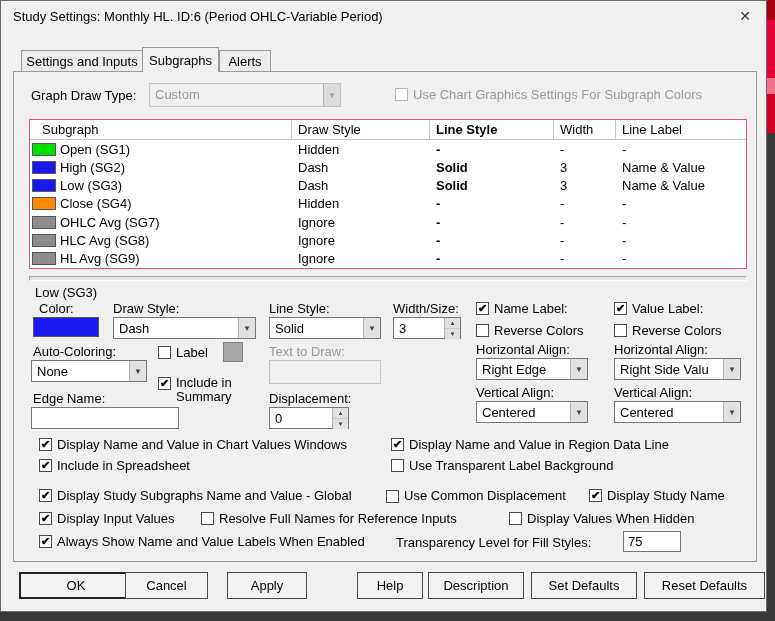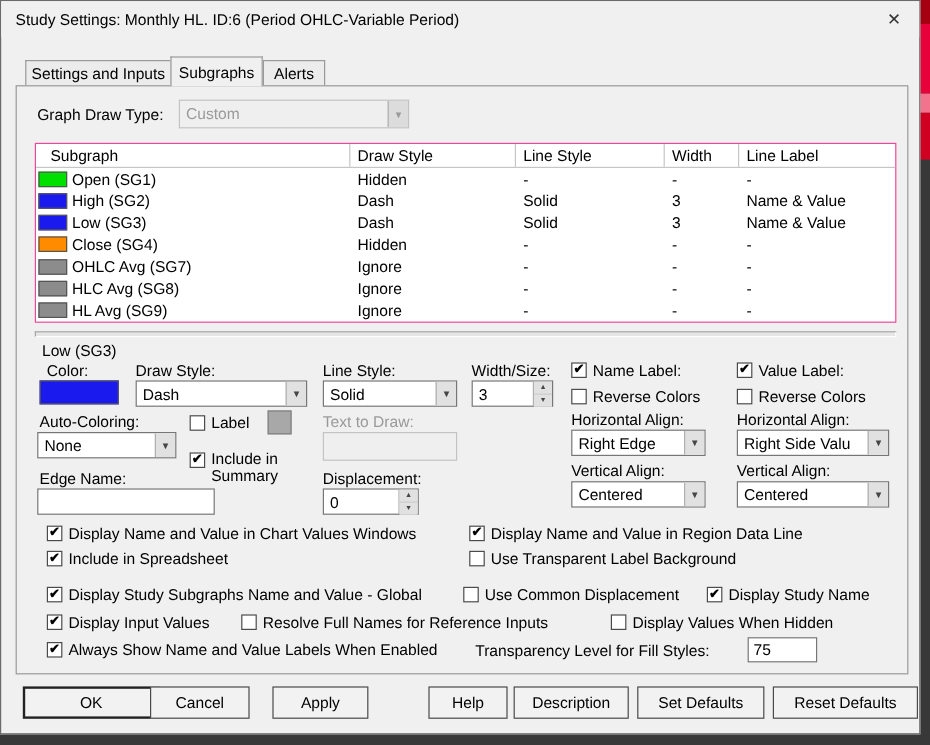--- a/index.html
+++ b/index.html
@@ -47,21 +47,21 @@
 
   .table { position:absolute; left:28px; top:118px; width:718px; height:150px; background:#fff; border:1px solid #ec4899; display:flex; flex-direction:column; }
   .thead { height:20px; flex:0 0 20px; display:flex; border-bottom:1px solid #c6c6c6; }
   .th { border-right:1px solid #c6c6c6; padding:2px 0 0 6px; white-space:nowrap; overflow:hidden; }
   .th:last-child { border-right:none; }
   .tbody { flex:1; display:flex; flex-direction:column; }
   .trow { flex:1; display:flex; align-items:center; }
   .tc { padding-left:6px; white-space:nowrap; overflow:hidden; align-self:stretch; display:flex; align-items:center; }
   .c1 { width:262px; flex:0 0 262px; padding-left:2px; }
   .c2 { width:138px; flex:0 0 138px; }
-  .c3 { width:124px; flex:0 0 124px; }
+  .c3 { width:124px; flex:0 0 124px;font-weight:bold; }
   .c4 { width:62px;  flex:0 0 62px; }
   .c5 { width:132px; flex:0 0 132px; }
   .th.c1 { padding-left:12px; }
   .swatch { width:24px; height:13px; border:1px solid #555; margin-right:4px; flex:0 0 24px; }
 
   .groove { position:absolute; left:28px; top:275px; width:718px; height:5px; background:#e6e6e6; border:1px solid #a8a8a8; border-bottom-color:#fff; border-right-color:#fff; }
 
   .colorbtn { position:absolute; left:32px; top:316px; width:66px; height:20px; border:1px solid #555; }
   .minibtn { position:absolute; border:1px solid #808080; }
 
@@ -87,20 +87,24 @@
   <div class="tab active" style="left:141px;width:77px;">Subgraphs</div>
   <div class="tab" style="left:218px;width:52px;">Alerts</div>
 
   <div class="panel"></div>
 
   <span class="lab" style="left:30px;top:87px;">Graph Draw Type:</span>
   <div class="combo disabled" style="left:148px;top:82px;width:192px;height:24px;">
     <span class="val">Custom</span>
     <span class="arrow">▼</span>
   </div>
+  <label class="cb disabled" style="left:394px;top:86px;">
+    <span class="box"></span>
+    <span class="cbl">Use Chart Graphics Settings For Subgraph Colors</span>
+  </label>
 
   <div class="table">
     <div class="thead">
       <div class="th c1">Subgraph</div>
       <div class="th c2">Draw Style</div>
       <div class="th c3">Line Style</div>
       <div class="th c4">Width</div>
       <div class="th c5">Line Label</div>
     </div>
     <div class="tbody">
@@ -291,21 +295,21 @@
   </label>
   <label class="cb" style="left:390px;top:457px;">
     <span class="box"></span>
     <span class="cbl">Use Transparent Label Background</span>
   </label>
 
   <label class="cb" style="left:38px;top:487px;">
     <span class="box checked">✔</span>
     <span class="cbl">Display Study Subgraphs Name and Value - Global</span>
   </label>
-  <label class="cb" style="left:385px;top:487px;">
+  <label class="cb" style="left:385px;top:487px;align-items:flex-end;">
     <span class="box"></span>
     <span class="cbl">Use Common Displacement</span>
   </label>
   <label class="cb" style="left:588px;top:487px;">
     <span class="box checked">✔</span>
     <span class="cbl">Display Study Name</span>
   </label>
   <label class="cb" style="left:38px;top:510px;">
     <span class="box checked">✔</span>
     <span class="cbl">Display Input Values</span>

